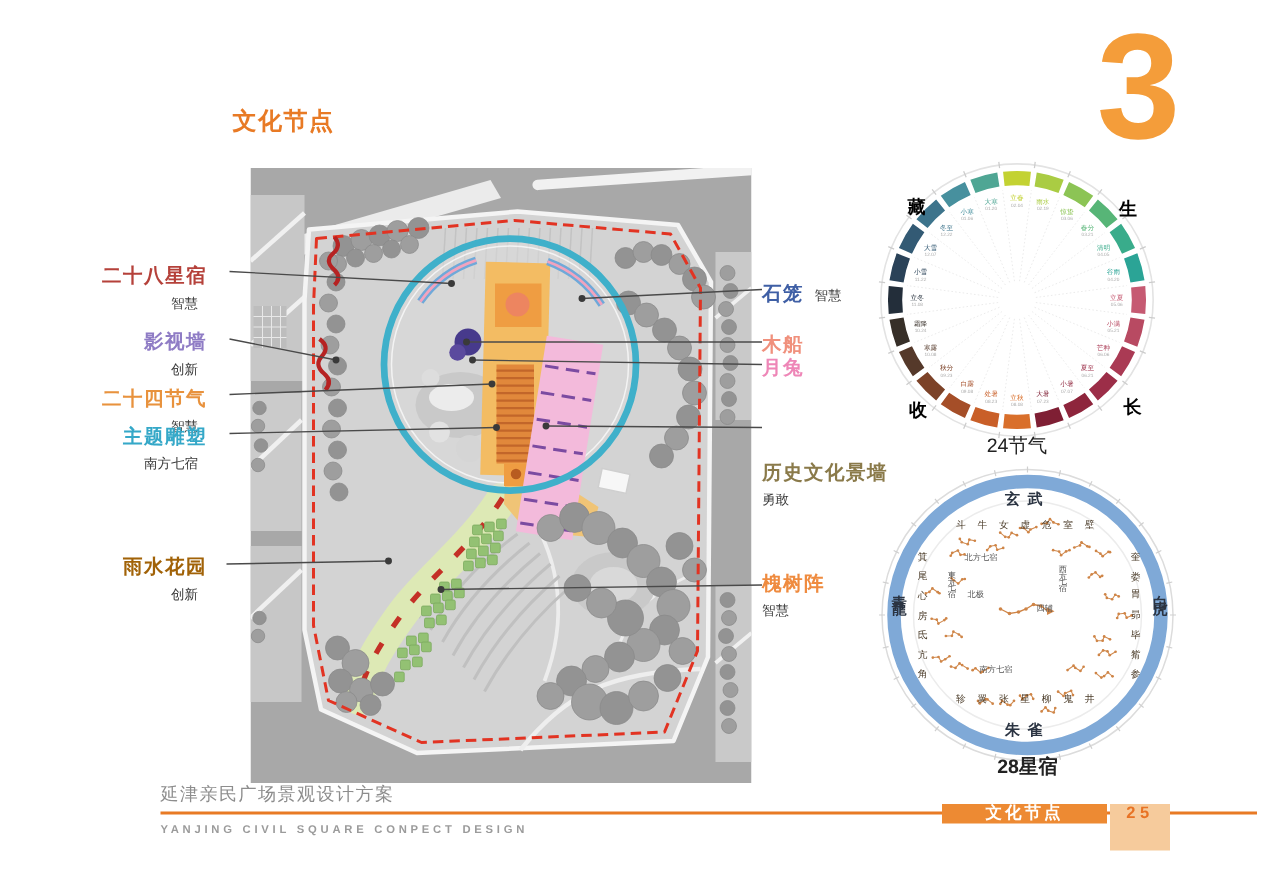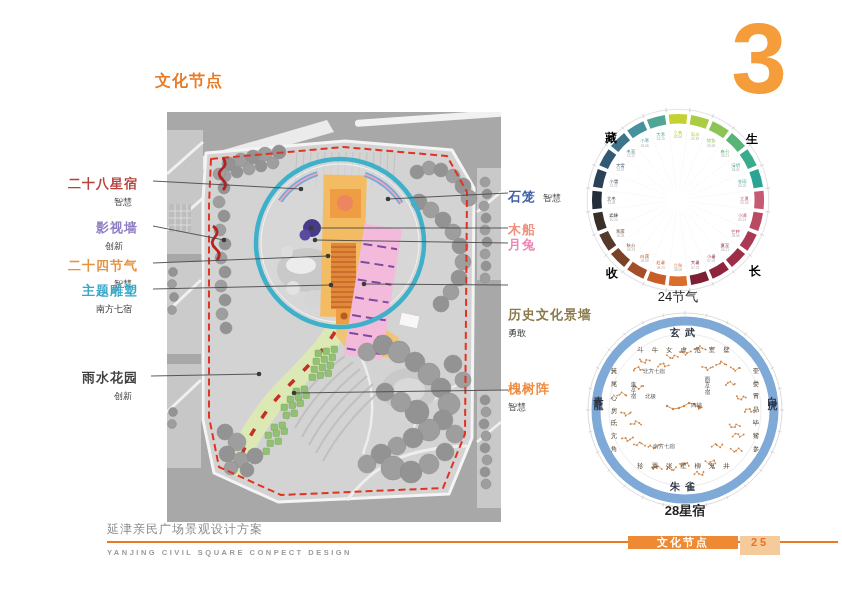--- a/index.html
+++ b/index.html
@@ -30,21 +30,21 @@
   .vtext{writing-mode:vertical-rl;text-orientation:upright;letter-spacing:4px;}
   .grp{position:absolute;font-size:5.5px;color:#555;white-space:nowrap;}
   .mans{position:absolute;font-size:6.5px;color:#4a3b28;letter-spacing:3px;white-space:nowrap;}
   .ctr-lab{position:absolute;font-size:5.5px;color:#555;}
   
   #footer-title{left:107px;top:521px;font-size:12px;color:#8d8d8d;letter-spacing:1px;}
   #footer-line{left:107px;top:541px;width:731px;height:2px;background:#e87a25;}
   #footer-sub{left:107px;top:548px;font-size:7.5px;color:#9b9b9b;letter-spacing:2.5px;font-weight:bold;}
   #footer-bar{left:628px;top:536px;width:110px;height:13px;background:#ed8a33;color:#ffffff;
               font-size:11px;font-weight:bold;text-align:center;line-height:13px;letter-spacing:2px;}
-  #footer-page{left:740px;top:536px;width:40px;height:19px;background:#f6cb9c;color:#e87324;
+  #footer-page{left:740px;top:536px;width:40px;height:31px;background:#f6cb9c;color:#e87324;
                font-size:11px;font-weight:bold;text-align:center;line-height:13px;letter-spacing:3px;}
   svg text{font-family:"Liberation Sans","DejaVu Sans",sans-serif;}
 </style>
 </head>
 <body>
 
 <div class="abs" id="page-title">文化节点</div>
 <div class="abs" id="chapter-num">3</div>
 
 <div class="abs" id="plan-wrap">
@@ -339,34 +339,34 @@
       <circle cx="364" cy="284" r="2.3"></circle>
     <circle cx="294" cy="393" r="2.3"></circle>
   </g>
 </svg>
 
 <div id="annotations">
     <div class="plan-label left-side abs" style="top: 175px;">
       <div class="nm" style="color: rgb(181, 65, 58);">二十八星宿</div>
       <div class="sb">智慧</div>
     </div>
-    <div class="plan-label left-side abs" style="top: 219px; text-align: center;">
+    <div class="plan-label left-side abs" style="top: 219px;">
       <div class="nm" style="color: rgb(143, 124, 197);">影视墙</div>
       <div class="sb">创新</div>
     </div>
     <div class="plan-label left-side abs" style="top: 257px;">
       <div class="nm" style="color: rgb(232, 146, 61);">二十四节气</div>
       <div class="sb">智慧</div>
     </div>
     <div class="plan-label left-side abs" style="top: 282px;">
       <div class="nm" style="color: rgb(53, 168, 200); margin-left: 36px;">主题雕塑</div>
       <div class="sb">南方七宿</div>
     </div>
     <div class="plan-label left-side abs" style="top: 369px;">
-      <div class="nm" style="color: #404040;">雨水花园</div>
+      <div class="nm" style="color: #a16207;">雨水花园</div>
       <div class="sb">创新</div>
     </div>
     <div class="plan-label right-side abs" style="top: 187px;"><span class="nm" style="color: rgb(63, 95, 165);">石笼</span><span class="sb-inline">智慧</span></div>
     <div class="plan-label right-side abs" style="top: 221px;">
       <div class="nm" style="color: rgb(240, 144, 124);">木船</div>
     </div>
     <div class="plan-label right-side abs" style="top: 236px; text-align: center;">
       <div class="nm" style="color: rgb(238, 134, 183);">月兔</div>
     </div>
     <div class="plan-label right-side abs" style="top: 278px; margin-top: 28px;">

